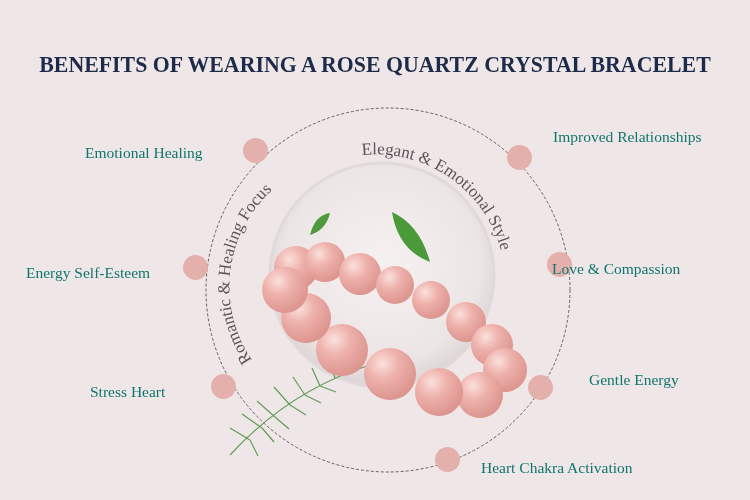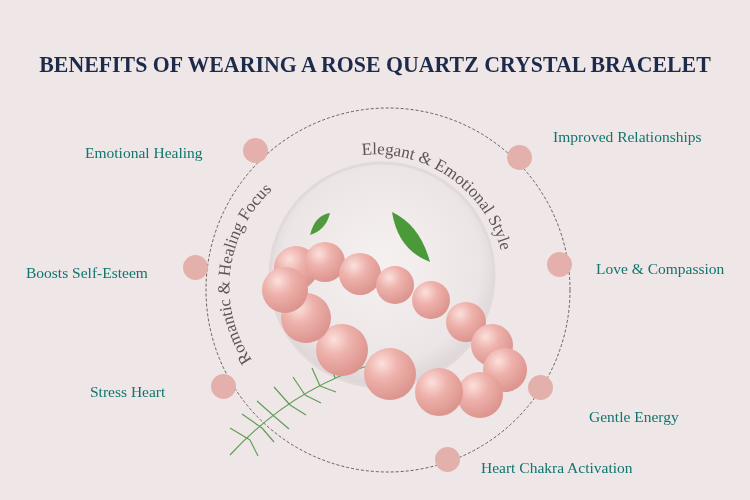--- a/index.html
+++ b/index.html
@@ -70,18 +70,18 @@
 
 <div class="dot" style="left:243px;top:138px;"></div>
 <div class="dot" style="left:183px;top:255px;"></div>
 <div class="dot" style="left:211px;top:374px;"></div>
 <div class="dot" style="left:507px;top:145px;"></div>
 <div class="dot" style="left:547px;top:252px;"></div>
 <div class="dot" style="left:528px;top:375px;"></div>
 <div class="dot" style="left:435px;top:447px;"></div>
 
 <div class="label" style="left:85px;top:136px;">Emotional Healing</div>
-<div class="label" style="left:26px;top:256px;">Boosts Self-Esteem</div>
+<div class="label" style="left:26px;top:256px;">Energy Self-Esteem</div>
 <div class="label" style="left:90px;top:375px;">Stress Heart</div>
 <div class="label" style="left:553px;top:120px;">Improved Relationships</div>
-<div class="label" style="left:596px;top:252px;">Love &amp; Compassion</div>
-<div class="label" style="left:589px;top:400px;">Gentle Energy</div>
+<div class="label" style="left:552px;top:252px;">Love &amp; Compassion</div>
+<div class="label" style="left:589px;top:363px;">Gentle Energy</div>
 <div class="label" style="left:481px;top:451px;text-align:center;">Heart Chakra Activation</div>
 
 </body></html>

